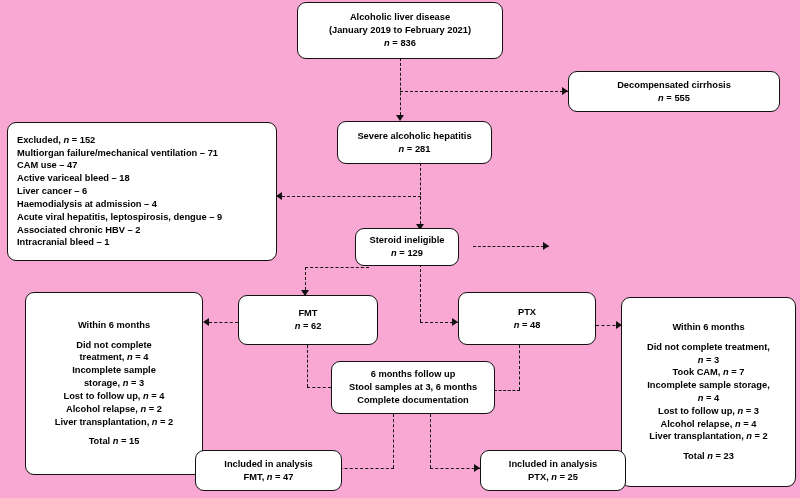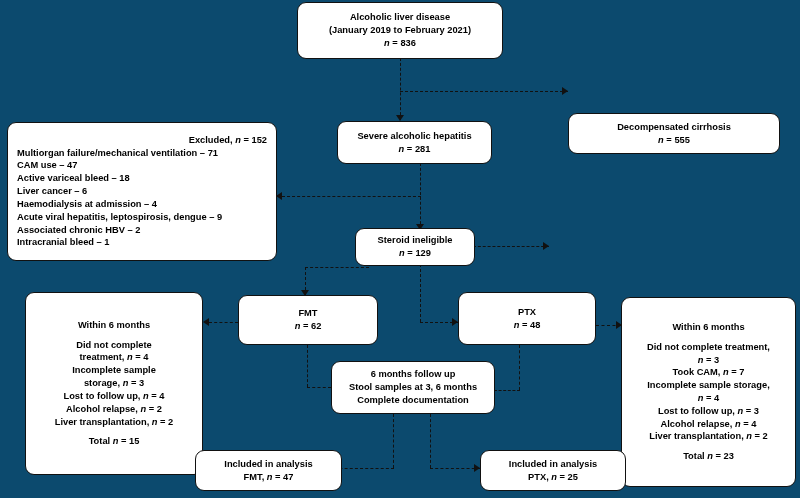--- a/index.html
+++ b/index.html
@@ -5,21 +5,21 @@
 <style>
   html, body {
     margin: 0;
     padding: 0;
     background: #ffffff;
   }
   #canvas {
     position: relative;
     width: 800px;
     height: 498px;
-    background: #0c4a6e;
+    background: #f9a8d4;
     font-family: "Liberation Sans", "DejaVu Sans", sans-serif;
     overflow: hidden;
   }
   .node {
     position: absolute;
     box-sizing: border-box;
     border: 1.6px solid #111111;
     border-radius: 9px;
     background: #ffffff;
     display: flex;
@@ -30,21 +30,21 @@
     font-weight: bold;
     font-size: 9.3px;
     line-height: 1.38;
     color: #000000;
     padding: 3px 5px;
     z-index: 3;
   }
   .node .ln { white-space: nowrap; }
   .node.left-align { align-items: flex-start; text-align: left; }
   .node.left-align .ln { text-align: left; }
-  .node .ln.center { width: 100%; text-align: right; }
+  .node .ln.center { width: 100%; text-align: left; }
   .node .spacer { height: 7px; }
   i.it { font-style: italic; }
 
   
   .edge {
     position: absolute;
     z-index: 1;
   }
   .h-dash {
     height: 0;
@@ -123,21 +123,21 @@
   <div class="edge v-dash" style="left:430px; top:414px; height:54px;"></div>
   <div class="edge h-dash" style="left:430px; top:468px; width:50px;"></div>
   <div class="arrow right" style="left:474px; top:463.8px;"></div>
 
   <div class="node" style="left:297px; top:2px; width:206px; height:57px;">
     <div class="ln">Alcoholic liver disease</div>
     <div class="ln">(January 2019 to February 2021)</div>
     <div class="ln"><i class="it">n</i> = 836</div>
   </div>
 
-  <div class="node" style="left:568px; top:71px; width:212px; height:41px;margin-top:42px;">
+  <div class="node" style="left:568px; top:71px; width:212px; height:41px;">
     <div class="ln">Decompensated cirrhosis</div>
     <div class="ln"><i class="it">n</i> = 555</div>
   </div>
 
   <div class="node" style="left:337px; top:121px; width:155px; height:43px;">
     <div class="ln">Severe alcoholic hepatitis</div>
     <div class="ln"><i class="it">n</i> = 281</div>
   </div>
 
   <div class="node left-align" style="left:7px; top:122px; width:270px; height:139px; padding:6px 9px;">
@@ -145,21 +145,21 @@
     <div class="ln">Multiorgan failure/mechanical ventilation – 71</div>
     <div class="ln">CAM use – 47</div>
     <div class="ln">Active variceal bleed – 18</div>
     <div class="ln">Liver cancer – 6</div>
     <div class="ln">Haemodialysis at admission – 4</div>
     <div class="ln">Acute viral hepatitis, leptospirosis, dengue – 9</div>
     <div class="ln">Associated chronic HBV – 2</div>
     <div class="ln">Intracranial bleed – 1</div>
   </div>
 
-  <div class="node" style="left:355px; top:228px; width:120px; height:38px;align-items:center;">
+  <div class="node" style="left:355px; top:228px; width:104px; height:38px;align-items:center;">
     <div class="ln">Steroid ineligible</div>
     <div class="ln"><i class="it">n</i> = 129</div>
   </div>
 
 
   <div class="node" style="left:238px; top:295px; width:140px; height:50px;">
     <div class="ln">FMT</div>
     <div class="ln"><i class="it">n</i> = 62</div>
   </div>
 

